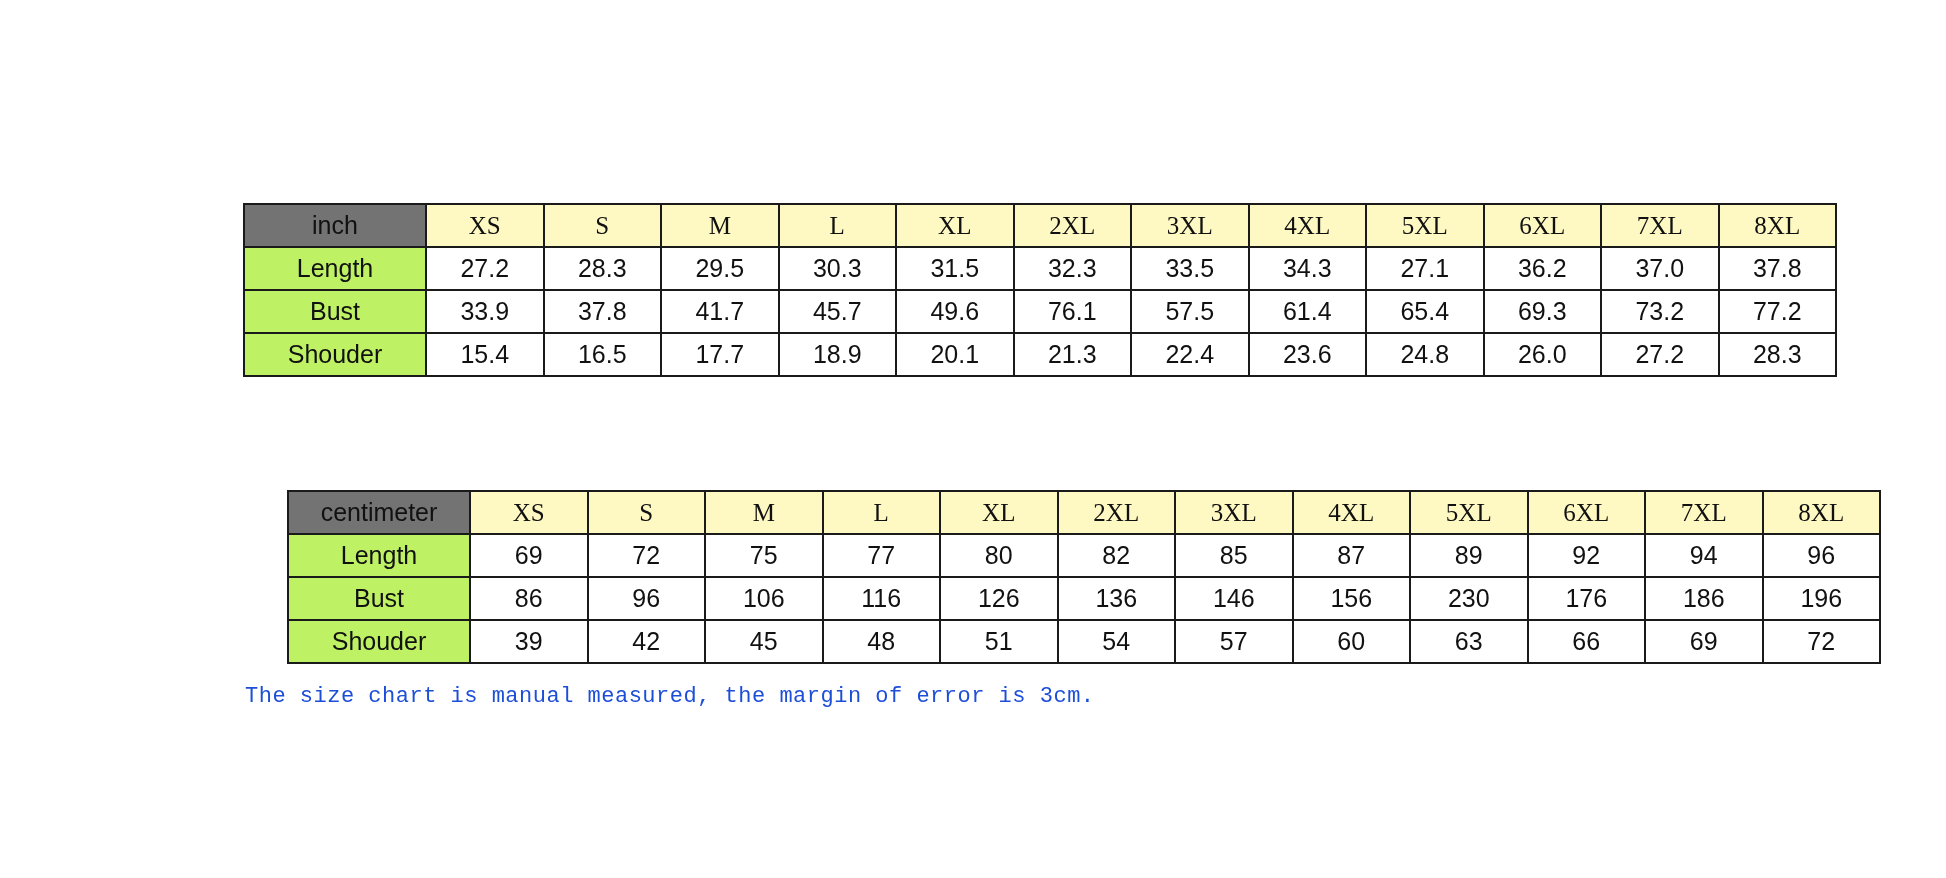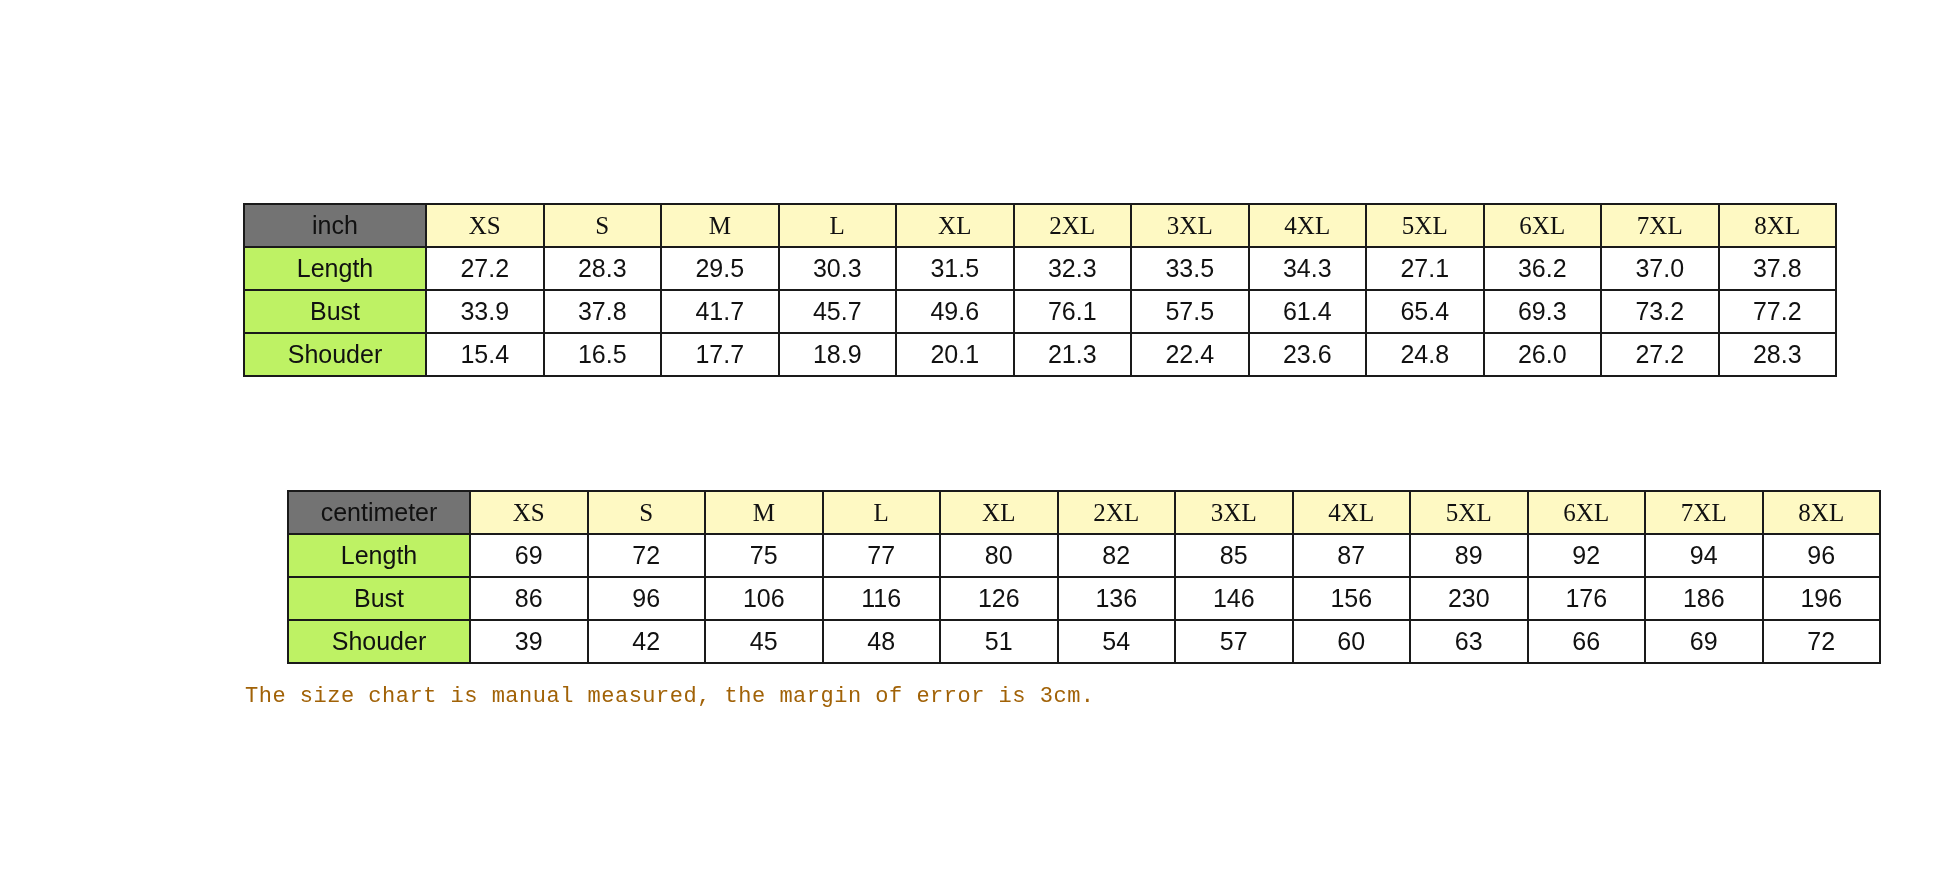--- a/index.html
+++ b/index.html
@@ -72,21 +72,21 @@
     margin-left: 44px;
   }
 
   .note {
     position: absolute;
     left: 245px;
     top: 684px;
     font-family: "Liberation Mono", monospace;
     font-size: 22px;
     letter-spacing: 0.5px;
-    color: #a16207;
+    color: #1d4ed8;
     white-space: nowrap;
   }
 </style>
 </head>
 <body>
 
 <div class="page">
 
   <table class="size-table" id="table-inch">
     <tbody>

